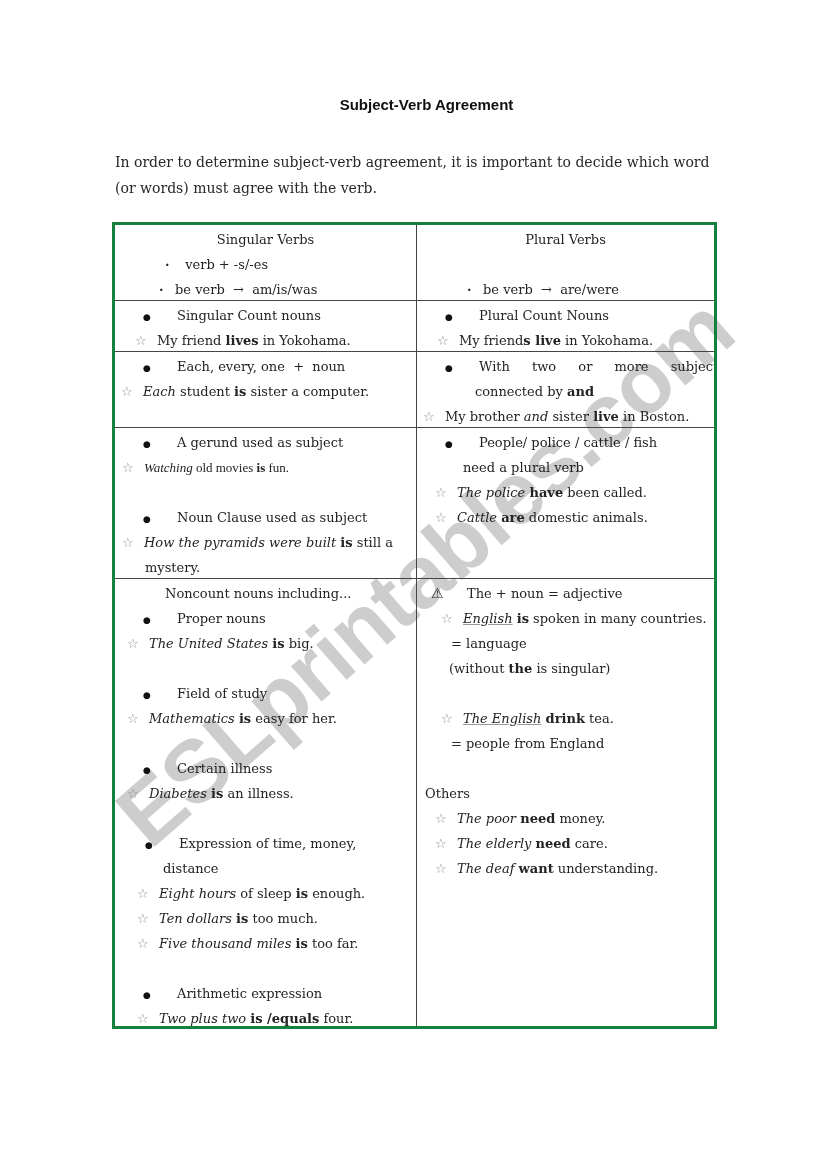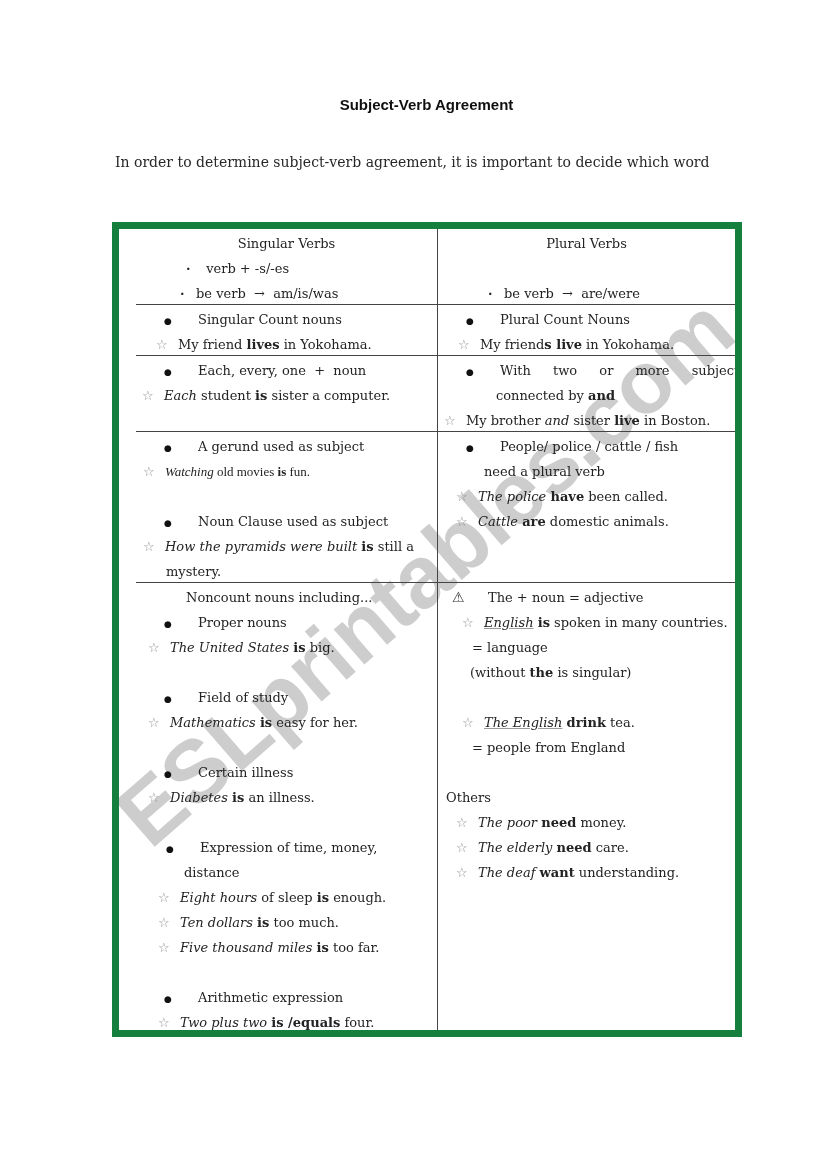--- a/index.html
+++ b/index.html
@@ -41,24 +41,23 @@
     font-size:14px;
     line-height:26px;
     color:#272727;
     z-index:2;
   }
   .intro span{display:block;white-space:pre;}
   #tbl{
     position:absolute;
     left:112px;top:222px;
     width:599px;
-    border:7px solid #15803d;
+    border:3px solid #15803d;
     z-index:1;
     background:transparent;
-    padding-left:17px;
   }
   .t-row{display:flex;}
   .t-row + .t-row{border-top:1px solid #454545;}
   .t-cell{
     width:301px;
     box-sizing:border-box;
     padding-top:2px;
     overflow:hidden;
   }
   .t-cell.right{
@@ -83,20 +82,21 @@
   .u{text-decoration:underline;text-decoration-color:#9a9a9a;}
 </style>
 </head>
 <body>
 
 <div id="page">
   <div class="watermark">ESLprintables.com</div>
   <div class="title">Subject-Verb Agreement</div>
   <div class="intro">
     <span>In order to determine subject-verb agreement, it is important to decide which word</span>
+    <span>(or words) must agree with the verb.</span>
   </div>
   <div id="tbl">
       <div class="t-row" style="height: 75px;">
         <div class="t-cell">
           <div class="line center"><span>Singular Verbs</span></div>
           <div class="line" style="padding-left: 50px;"><span class="marker m-mdot">·</span><span> verb + -s/-es</span></div>
           <div class="line" style="padding-left: 44px;"><span class="marker m-mdot">·</span><span>be verb  →  am/is/was</span></div>
         </div>
         <div class="t-cell right">
           <div class="line center"><span>Plural Verbs</span></div>

